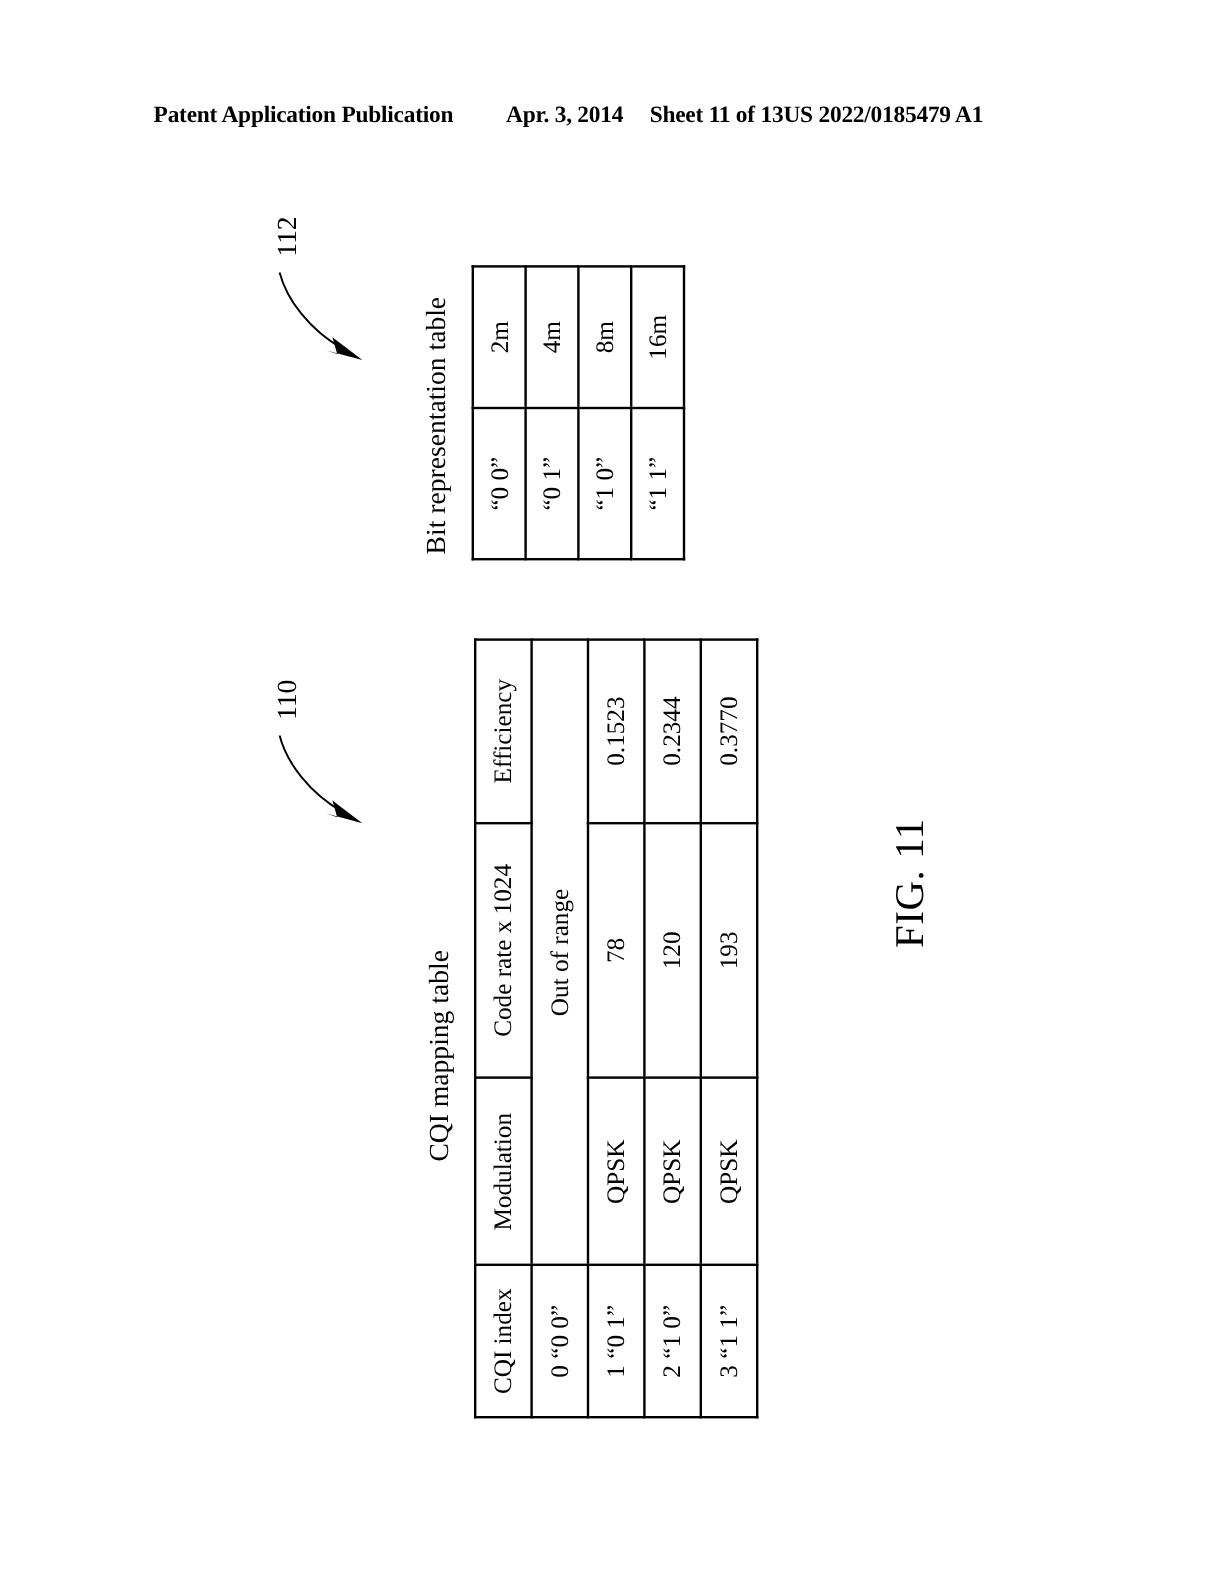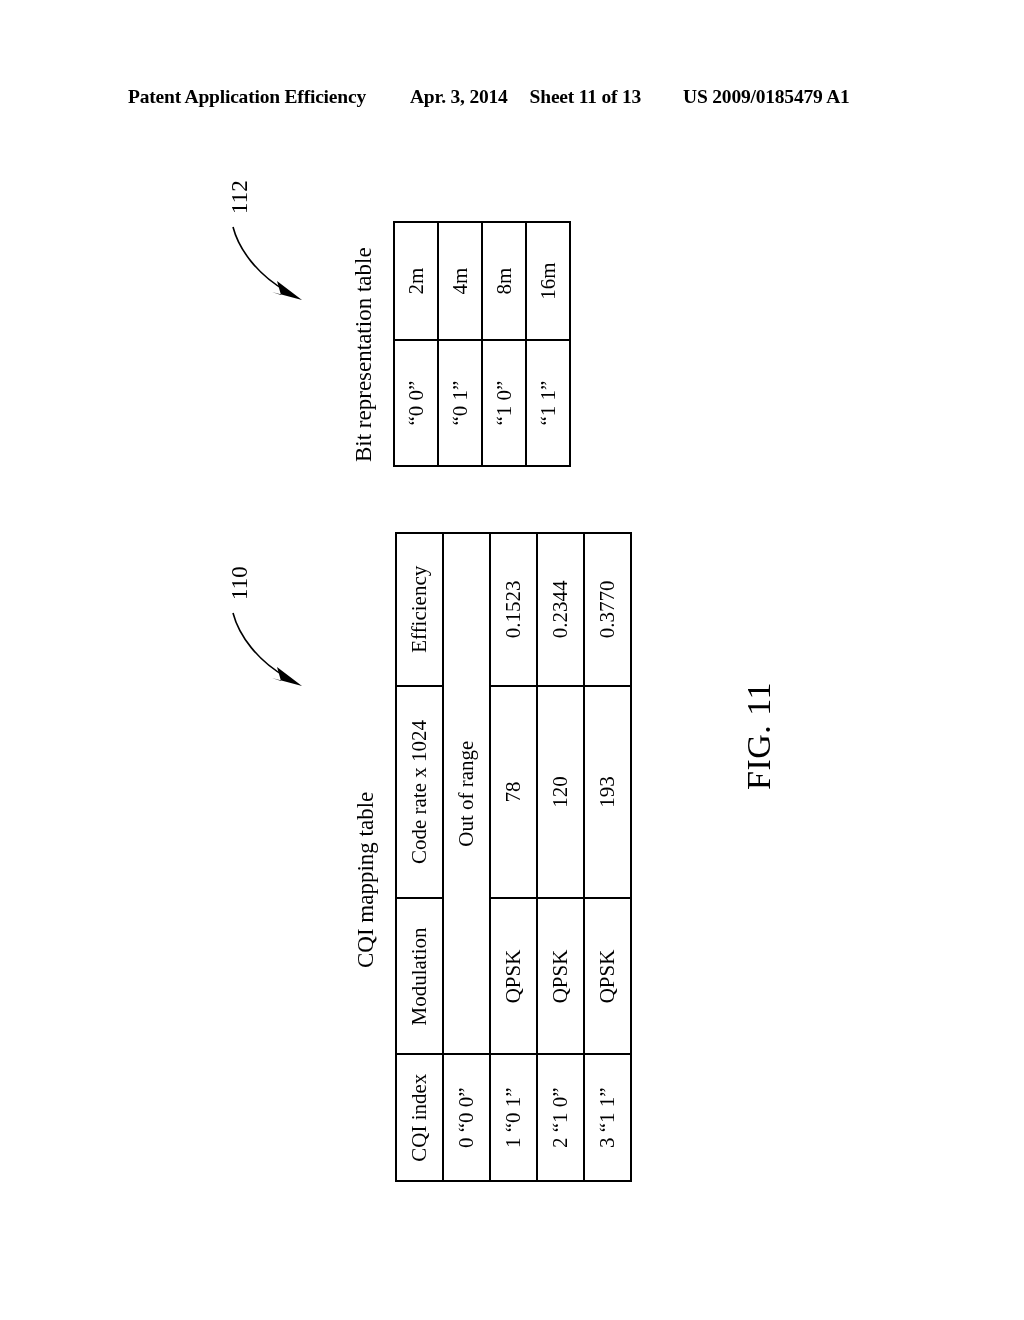--- a/index.html
+++ b/index.html
@@ -27,21 +27,21 @@
     display: flex;
     align-items: baseline;
     font-family: "Liberation Serif", "DejaVu Serif", serif;
     font-weight: bold;
     font-size: 19.5px;
     letter-spacing: -0.2px;
     white-space: nowrap;
   }
   .hdr-pub   { margin-right: 44px; }
   .hdr-date  { margin-right: 22px; }
-  .hdr-sheet { margin-right: 42px; }
+  .hdr-sheet { }
   .hdr-num   { }
 
   
   
   #fig-stage {
     position: absolute;
     left: 0;
     top: 0;
     width: 1024px;
     height: 1320px;
@@ -109,24 +109,24 @@
   .leader {
     position: absolute;
     overflow: visible;
     pointer-events: none;
   }
 </style>
 </head>
 <body>
 
 <div class="page-header">
-  <span class="hdr-pub">Patent Application Efficiency</span>
+  <span class="hdr-pub">Patent Application Publication</span>
   <span class="hdr-date">Apr. 3, 2014</span>
   <span class="hdr-sheet">Sheet 11 of 13</span>
-  <span class="hdr-num">US 2009/0185479 A1</span>
+  <span class="hdr-num">US 2022/0185479 A1</span>
 </div>
 
 <div id="fig-stage">
 
   <div class="rot" style="left:393px; top:467px; transform: rotate(-90deg);">
     <table class="ptable" id="bit-table">
       <tbody>
         <tr>
           <td class="b-code">“0 0”</td>
           <td class="b-val">2m</td>

